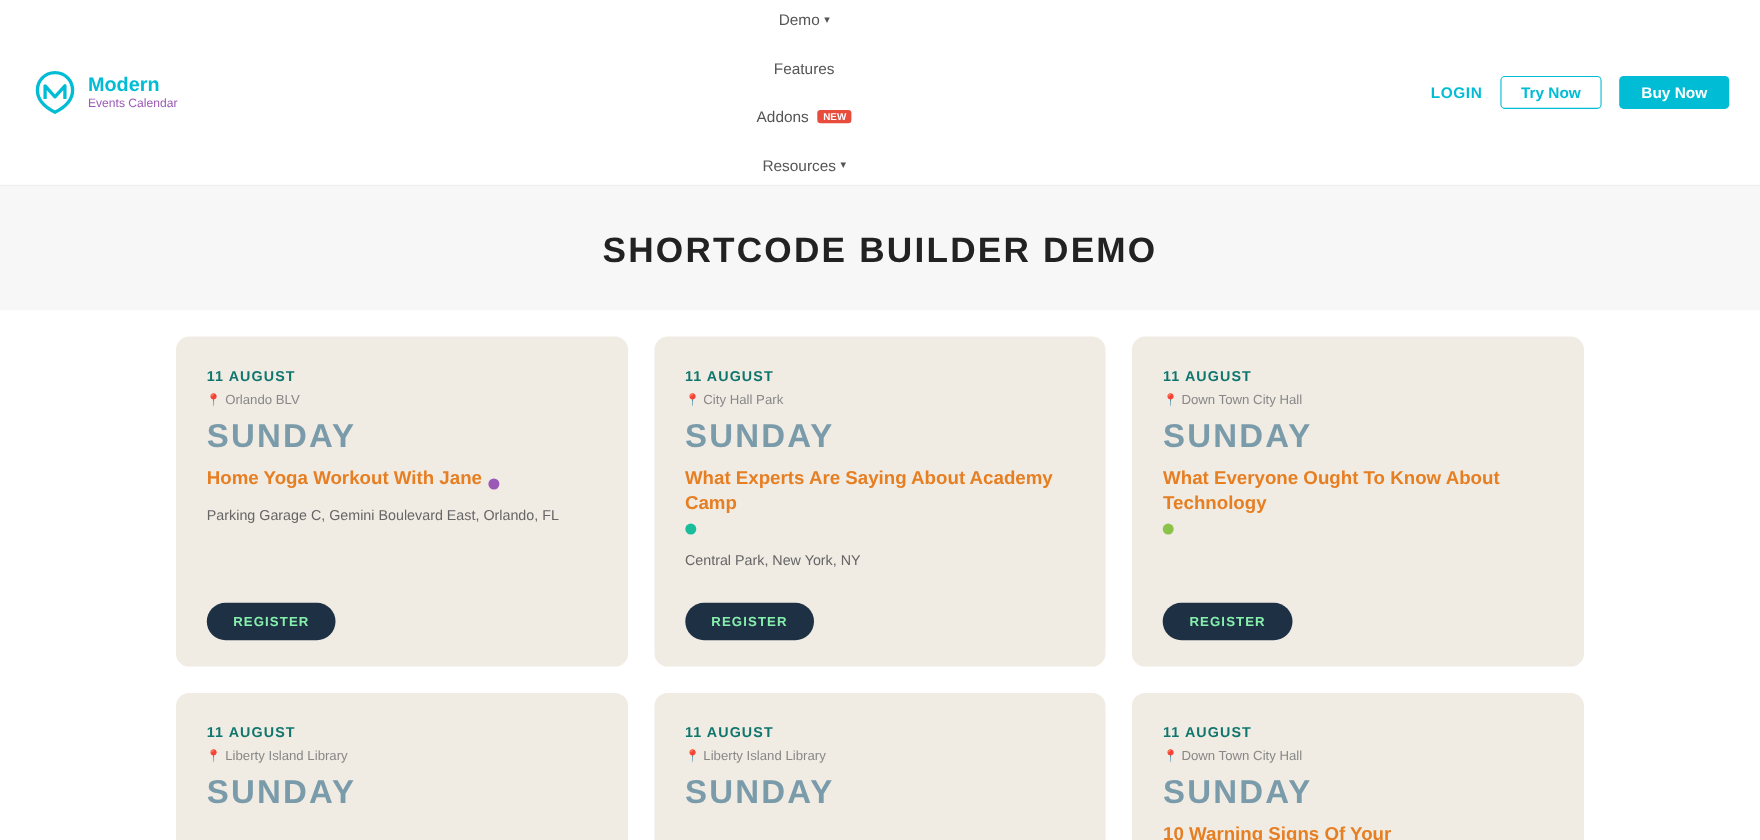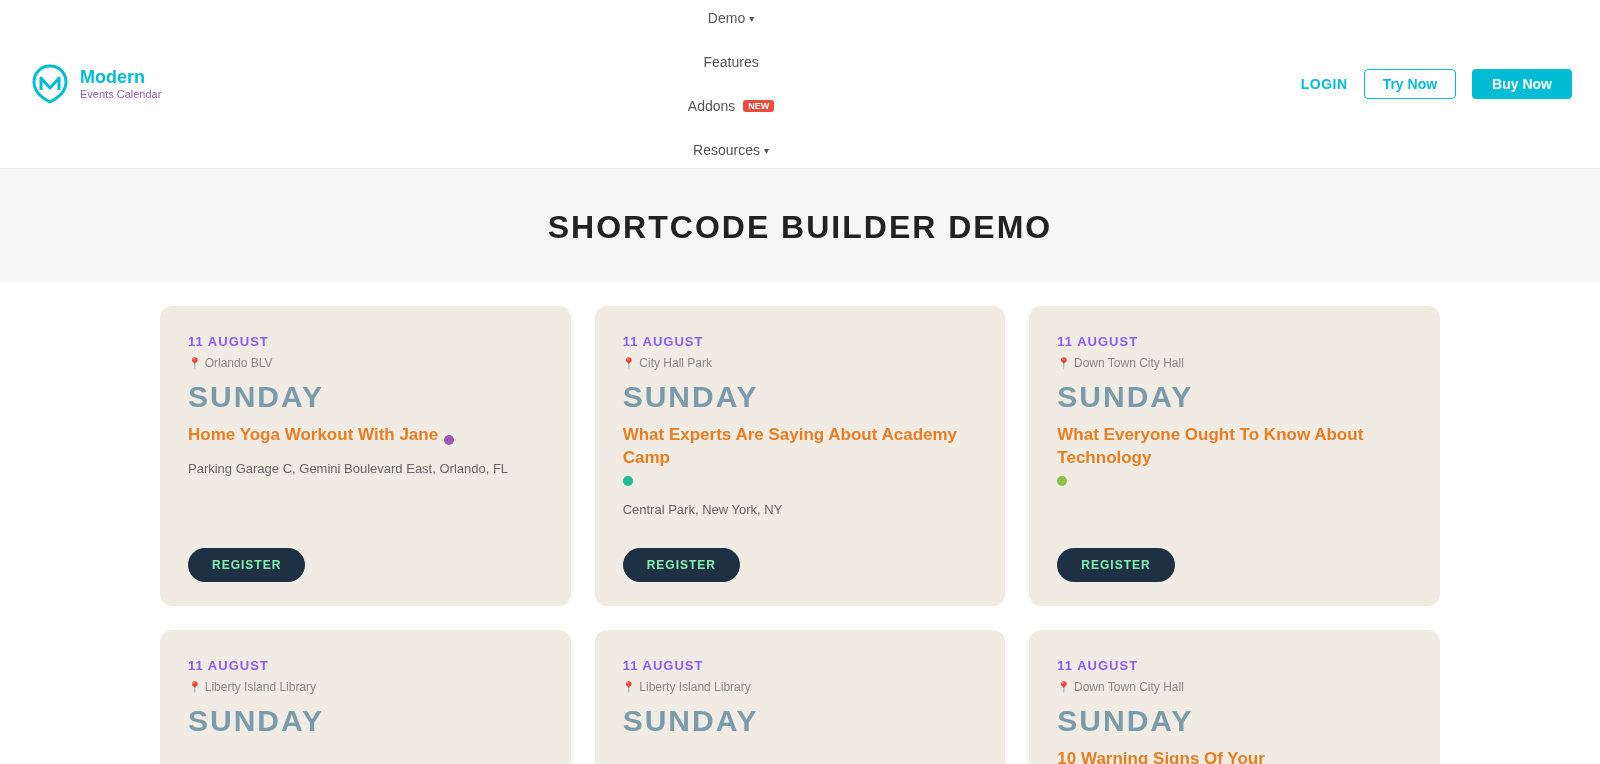--- a/index.html
+++ b/index.html
@@ -37,21 +37,21 @@
       gap: 24px; padding: 24px 60px 0;
       max-width: 1400px; margin: 0 auto;
     }
 
     
     .event-card {
       background: #f0ebe3; border-radius: 12px; padding: 28px 28px 24px;
       display: flex; flex-direction: column; gap: 6px;
       min-height: 300px;
     }
-    .card-date { font-size: 13px; font-weight: 700; color: #8b5cf6; letter-spacing: 1px; text-transform: uppercase; }
+    .card-date { font-size: 13px; font-weight: 700; color: #0f766e; letter-spacing: 1px; text-transform: uppercase; }
     .card-location { font-size: 12px; color: #888; display: flex; align-items: center; gap: 3px; margin-top: 1px; }
     .card-location-icon { font-size: 11px; }
     .card-day { font-size: 30px; font-weight: 700; color: #7a9baa; letter-spacing: 2px; text-transform: uppercase; margin-top: 4px; }
     .card-title { font-size: 17px; font-weight: 700; color: #e67e22; line-height: 1.35; margin-top: 4px; display: flex; align-items: flex-end; gap: 6px; flex-wrap: wrap; }
     .dot { display: inline-block; width: 10px; height: 10px; border-radius: 50%; flex-shrink: 0; margin-bottom: 2px; }
     .card-address { font-size: 13px; color: #666; margin-top: 6px; line-height: 1.5; }
     .card-register {
       margin-top: auto; padding-top: 18px;
     }
     .btn-register {

